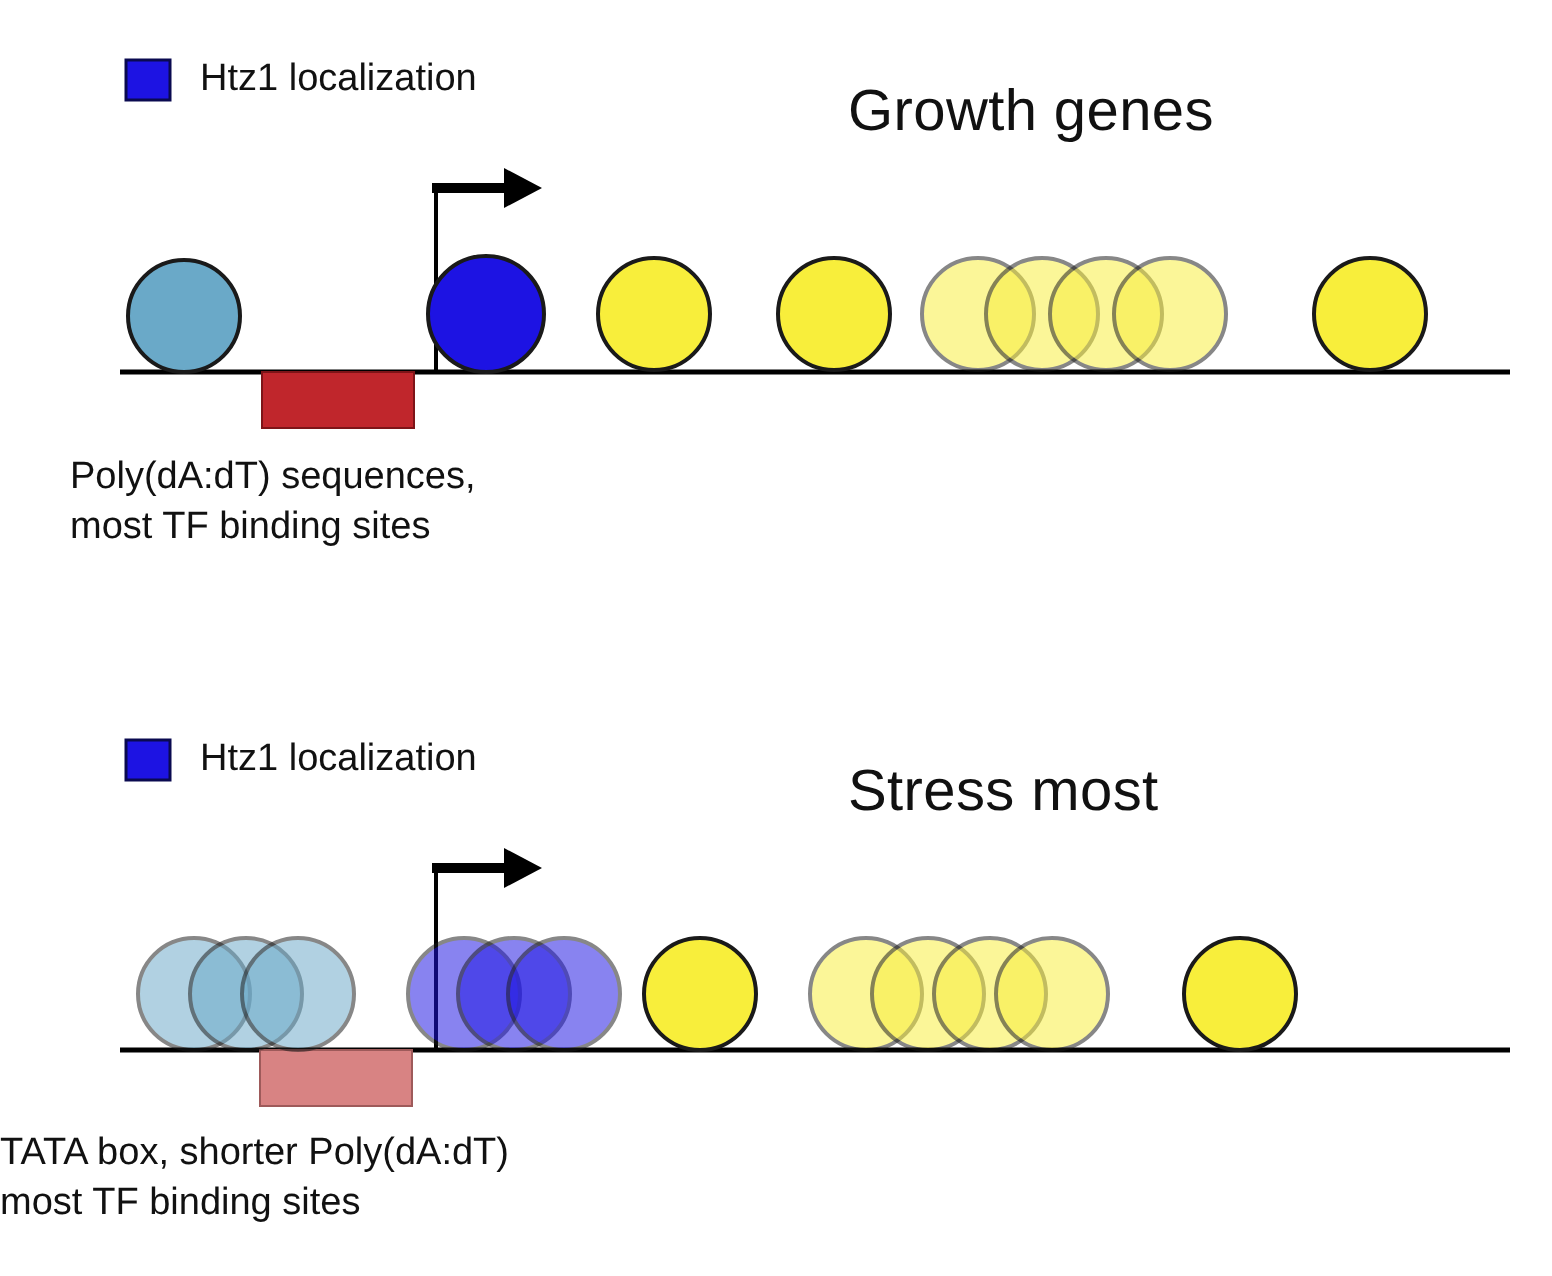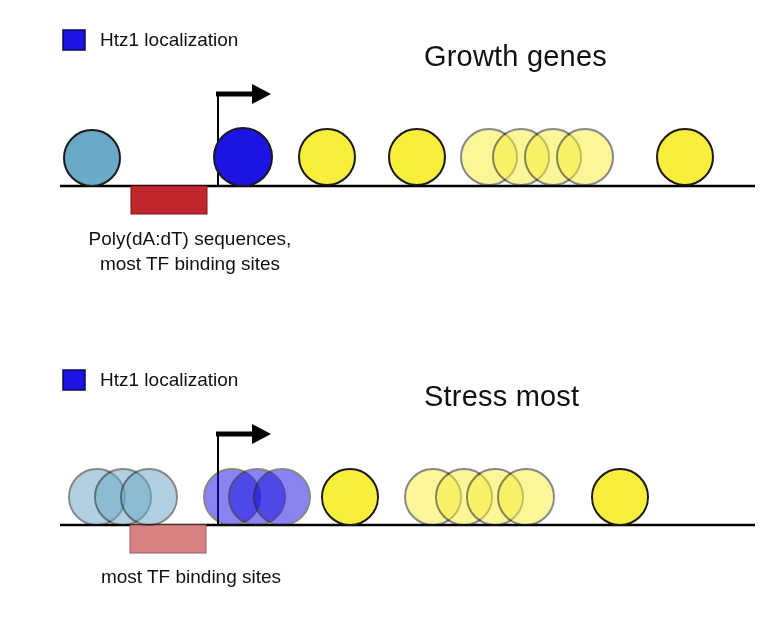--- a/index.html
+++ b/index.html
@@ -6,21 +6,21 @@
   body { background:#ffffff; font-family:"Liberation Sans", sans-serif; color:#111; }
   .canvas { position:relative; width:776px; height:638px; background:#ffffff; overflow:hidden; }
 
   .legend { position:absolute; display:flex; align-items:center; gap:14px; }
   .legend-label { font-size:19px; color:#111; }
 
   .panel-title { position:absolute; font-size:29px; font-weight:400; color:#111; letter-spacing:0.2px; }
 
   .diagram-svg { position:absolute; left:0; display:block; }
 
-  .caption { position:absolute; text-align:center; font-size:19px; line-height:25px; color:#111; }
+  .caption { position:absolute; text-align:left; font-size:19px; line-height:25px; color:#111; }
 
   .nuc { stroke:#1a1a1a; stroke-width:2; }
   .fuzzy { opacity:0.52; }
   .dna { stroke:#000; stroke-width:2.5; }
   .tss-stem { stroke:#000; stroke-width:2; }
   .tss-shaft { stroke:#000; stroke-width:5; }
   .tss-head { fill:#000; }
 </style>
 </head>
 <body>
@@ -103,16 +103,17 @@
     <g>
       <circle class="nuc fuzzy" cx="433" cy="79" r="28" fill="#f8ee3b"></circle>
       <circle class="nuc fuzzy" cx="464" cy="79" r="28" fill="#f8ee3b"></circle>
       <circle class="nuc fuzzy" cx="495" cy="79" r="28" fill="#f8ee3b"></circle>
       <circle class="nuc fuzzy" cx="526" cy="79" r="28" fill="#f8ee3b"></circle>
     </g>
     <circle class="nuc" cx="620" cy="79" r="28" fill="#f8ee3b"></circle>
   </svg>
 
   <div class="caption" style="left:0px; top:564px; width:382px;">
+    <div>TATA box, shorter Poly(dA:dT)</div>
     <div>most TF binding sites</div>
   </div>
 
 </div>
 
 </body></html>

